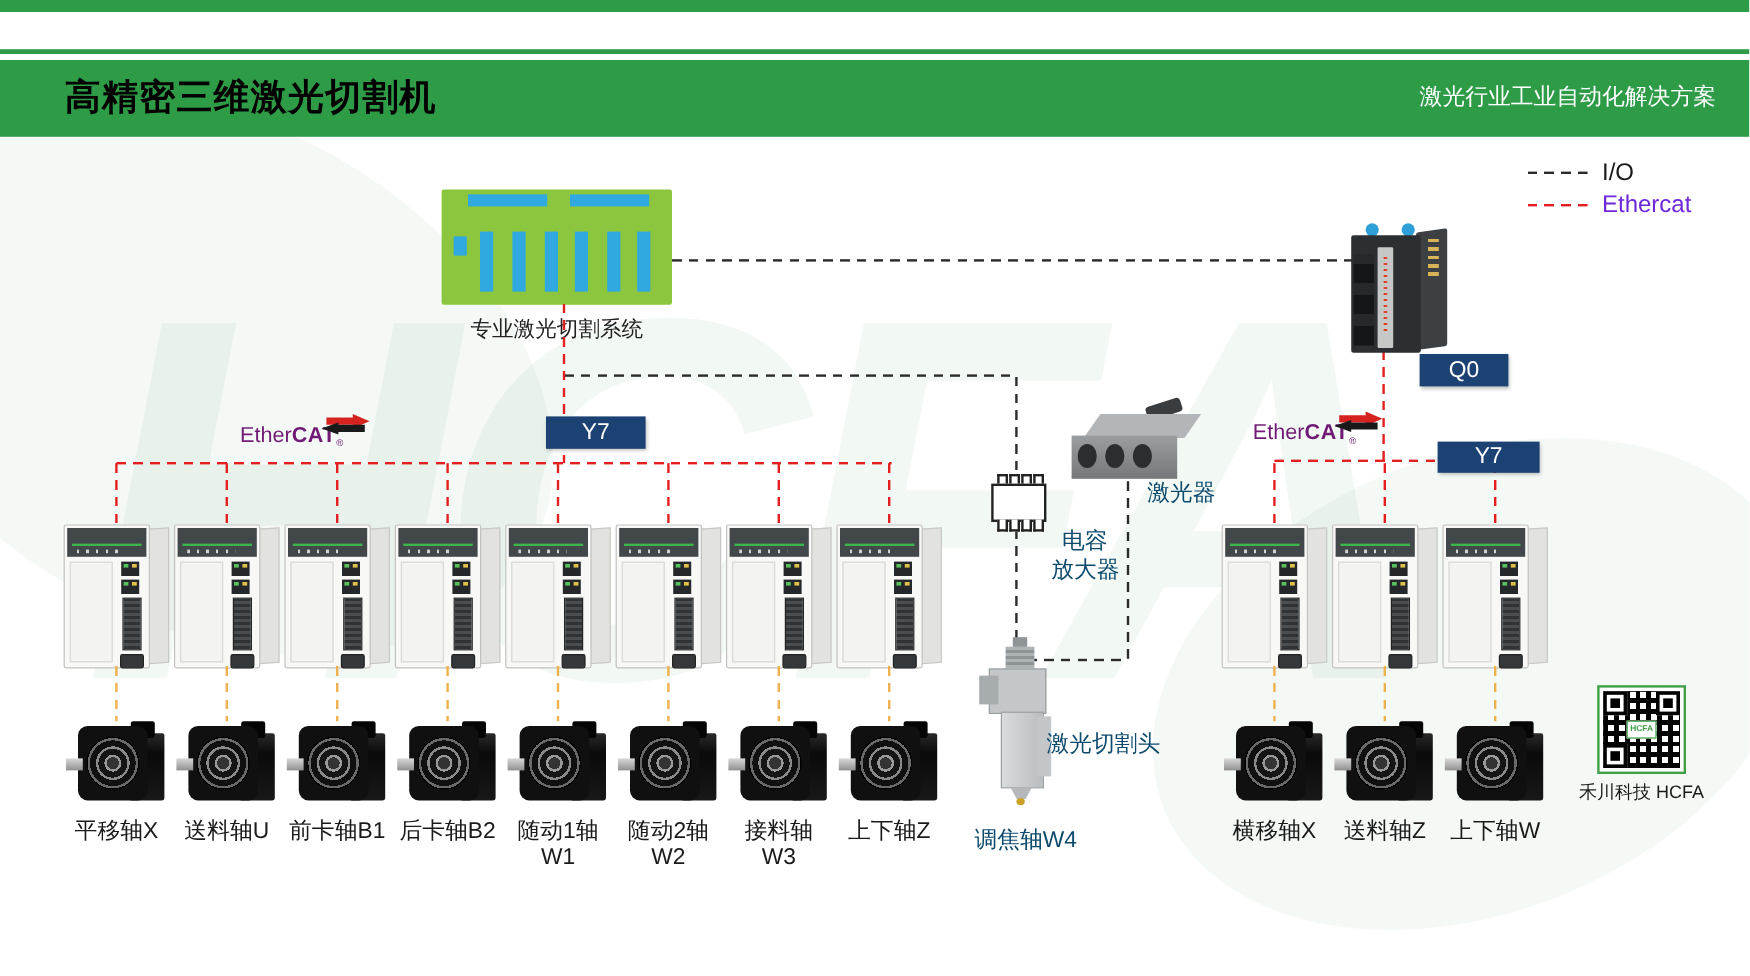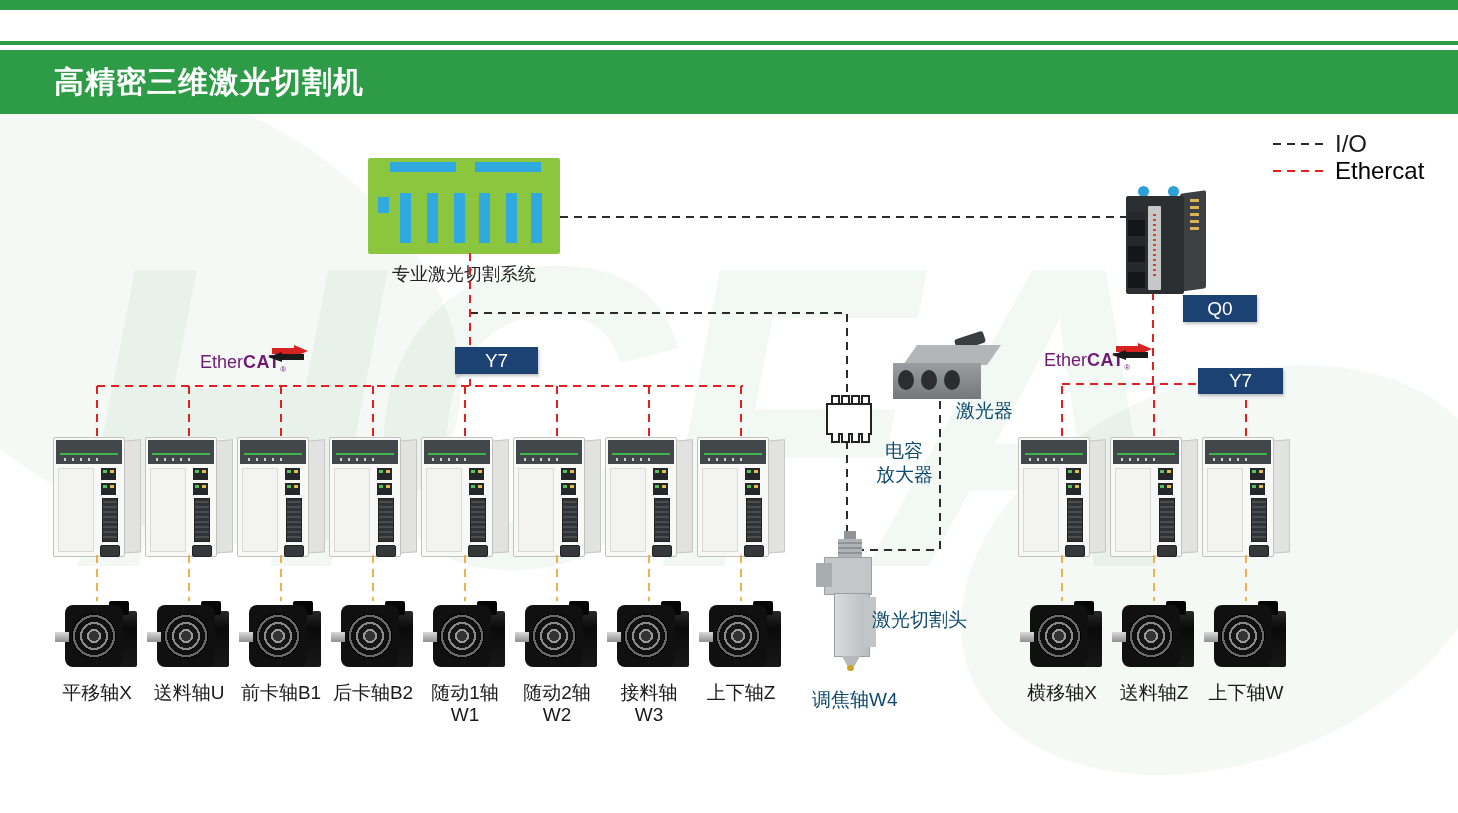--- a/index.html
+++ b/index.html
@@ -8,26 +8,26 @@
 
   
   .wm-blob{position:absolute;background:rgba(70,150,90,0.055);border-radius:50%;}
   .wm-text{position:absolute;font-size:430px;font-weight:bold;font-style:italic;
            color:rgba(70,150,90,0.07);letter-spacing:-18px;user-select:none;white-space:nowrap;}
 
   
   .top-strip{position:absolute;left:0;top:0;width:1458px;height:10px;background:#2E9C47;}
   .thin-line{position:absolute;left:0;top:41px;width:1458px;height:4px;background:#2E9C47;}
   .header-bar{position:absolute;left:0;top:50px;width:1458px;height:64px;background:#2E9C47;}
-  .header-title{position:absolute;left:54px;top:0;height:64px;line-height:64px;color:#ffffff;
+  .header-title{position:absolute;left:54px;top:0;height:64px;line-height:64px;color:#000000;
                 font-size:30px;font-weight:bold;letter-spacing:1px;}
   .header-sub{position:absolute;right:28px;top:0;height:64px;line-height:64px;color:#fff;font-size:19px;}
 
   
-  .legend-text{position:absolute;font-size:24px;line-height:20px;}
+  .legend-text{position:absolute;font-size:20px;line-height:20px;}
 
   
   .dash-h{position:absolute;height:2px;background:repeating-linear-gradient(90deg,var(--c) 0 8px,transparent 8px 14px);}
   .dash-v{position:absolute;width:2px;background:repeating-linear-gradient(180deg,var(--c) 0 8px,transparent 8px 14px);}
   .c-black{--c:#2b2b2b;} .c-red{--c:#E3201F;} .c-yellow{--c:#EEB14C;}
 
   
   .board{position:absolute;left:368px;top:158px;width:192px;height:96px;background:#8CC63E;border-radius:2px;}
   .board .bar{position:absolute;background:#2FA9E0;}
   .board-label{position:absolute;left:368px;top:262px;width:192px;text-align:center;font-size:18px;}
@@ -130,26 +130,27 @@
 <div class="canvas">
 
   <div class="wm-blob" style="left:-140px;top:100px;width:620px;height:420px;transform:rotate(28deg);"></div>
   <div class="wm-blob" style="left:950px;top:380px;width:560px;height:380px;transform:rotate(-22deg);"></div>
   <div class="wm-text" style="left:70px;top:170px;">HCFA</div>
 
   <div class="top-strip"></div>
   <div class="thin-line"></div>
   <div class="header-bar">
     <div class="header-title">高精密三维激光切割机</div>
+    <div class="header-sub">激光行业工业自动化解决方案</div>
   </div>
 
   <div class="dash-h c-black" style="left:1273px;top:143px;width:50px;"></div>
   <div class="legend-text" style="left:1335px;top:134px;color:#1a1a1a;">I/O</div>
   <div class="dash-h c-red" style="left:1273px;top:170px;width:50px;"></div>
-  <div class="legend-text" style="left:1335px;top:161px;color:#000000;text-align:center;">Ethercat</div>
+  <div class="legend-text" style="left:1335px;top:161px;color:#6d28d9;text-align:center;">Ethercat</div>
 
   <div class="board">
     <div class="bar" style="left:22px;top:4px;width:66px;height:10px;"></div>
     <div class="bar" style="left:107px;top:4px;width:66px;height:10px;"></div>
     <div class="bar" style="left:10px;top:39px;width:11px;height:16px;"></div>
     <div class="bar" style="left:32px;top:35px;width:11px;height:50px;"></div>
     <div class="bar" style="left:59px;top:35px;width:11px;height:50px;"></div>
     <div class="bar" style="left:86px;top:35px;width:11px;height:50px;"></div>
     <div class="bar" style="left:111px;top:35px;width:11px;height:50px;"></div>
     <div class="bar" style="left:138px;top:35px;width:11px;height:50px;"></div>
@@ -576,16 +577,26 @@
     <div class="h-body"></div>
     <div class="h-side"></div>
     <div class="h-nozzle"></div>
     <div class="h-tip"></div>
   </div>
   <div class="proc-label" style="left:872px;top:607px;">激光切割头</div>
   <div class="proc-label" style="left:812px;top:687px;">调焦轴W4</div>
 
   <div style="position:absolute;left:1288px;top:571px;">
 
+      <div class="qr-item">
+        <div class="qr-box">
+          <div class="qr-noise"></div>
+          <div class="finder f-tl"></div>
+          <div class="finder f-tr"></div>
+          <div class="finder f-bl"></div>
+          <div class="qr-logo">HCFA</div>
+        </div>
+        <div class="qr-label">禾川科技 HCFA</div>
+      </div>
 
     </div>
 
 </div>
 
 </body></html>

